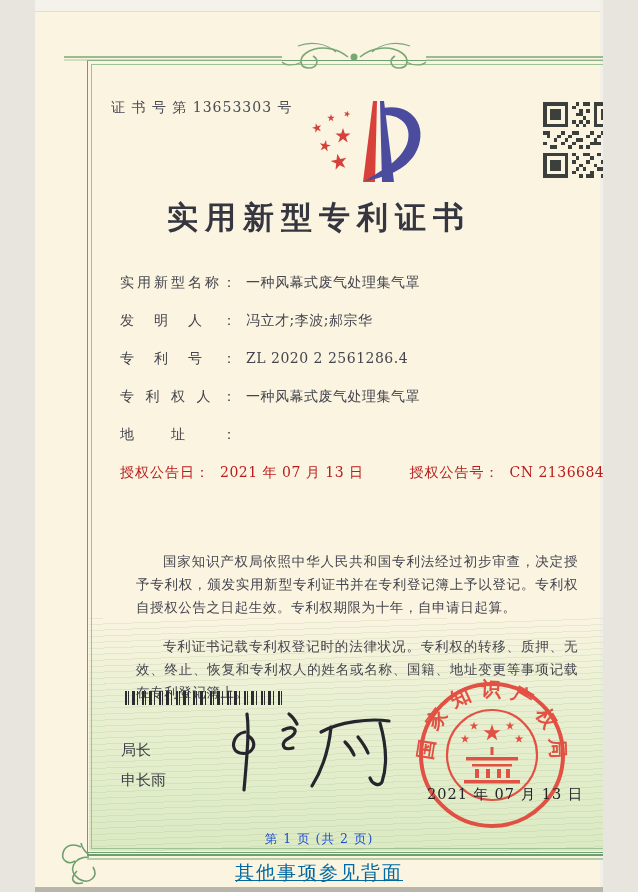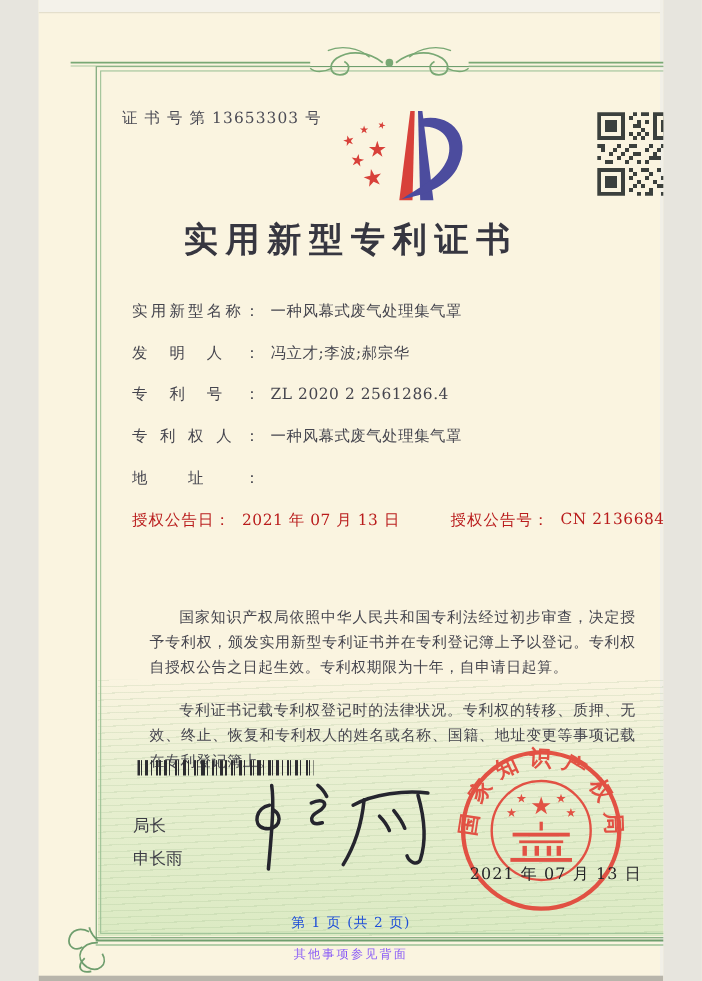--- a/index.html
+++ b/index.html
@@ -39,21 +39,21 @@
     background:repeating-linear-gradient(90deg,#2c2c30 0 2px,transparent 2px 3px,#2c2c30 3px 4px,transparent 4px 7px,#2c2c30 7px 10px,transparent 10px 12px,#2c2c30 12px 13px,transparent 13px 17px);}
 
   .issuer{position:absolute;left:86px;top:735px;font-size:15px;color:#3c3c45;line-height:30px;
     font-family:"DejaVu Sans","Liberation Sans",sans-serif;}
   .signature{position:absolute;left:182px;top:706px;}
 
   .seal{position:absolute;left:380px;top:678px;opacity:.93;}
   .seal-date{position:absolute;left:392px;top:785px;font-size:14.5px;color:#242428;letter-spacing:1px;z-index:5;}
 
   .pageinfo{position:absolute;left:0;top:831px;width:100%;text-align:center;font-size:12.5px;color:#1d4ed8;letter-spacing:1px;}
-  .backnote{position:absolute;left:0;top:860px;width:100%;text-align:center;font-size:11px;color:#8b5cf6;letter-spacing:2px;}
+  .backnote{position:absolute;left:0;top:860px;width:100%;text-align:center;font-size:19px;color:#0369a1;letter-spacing:2px;text-decoration:underline;}
 
   .ornament-top{position:absolute;left:29px;top:42px;}
   .ornament-bottom{position:absolute;left:24px;top:843px;}
   .qr{position:absolute;left:508px;top:102px;}
   .logo{position:absolute;left:252px;top:98px;}
 </style>
 </head>
 <body>
 
 <div class="page">

